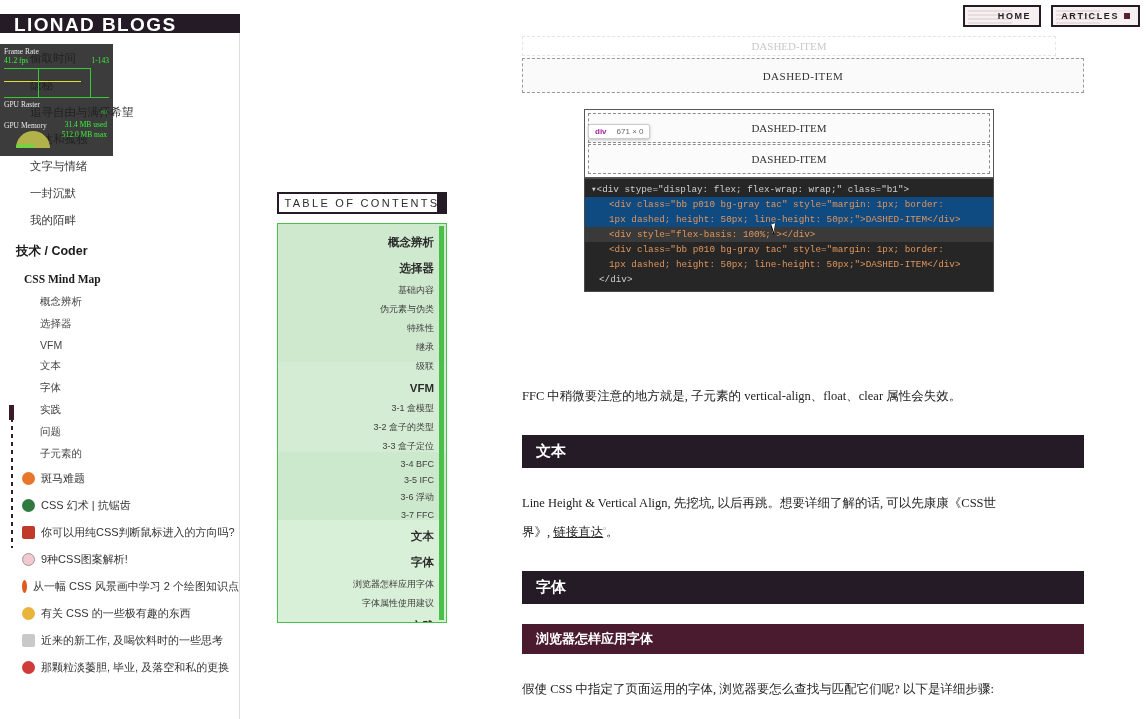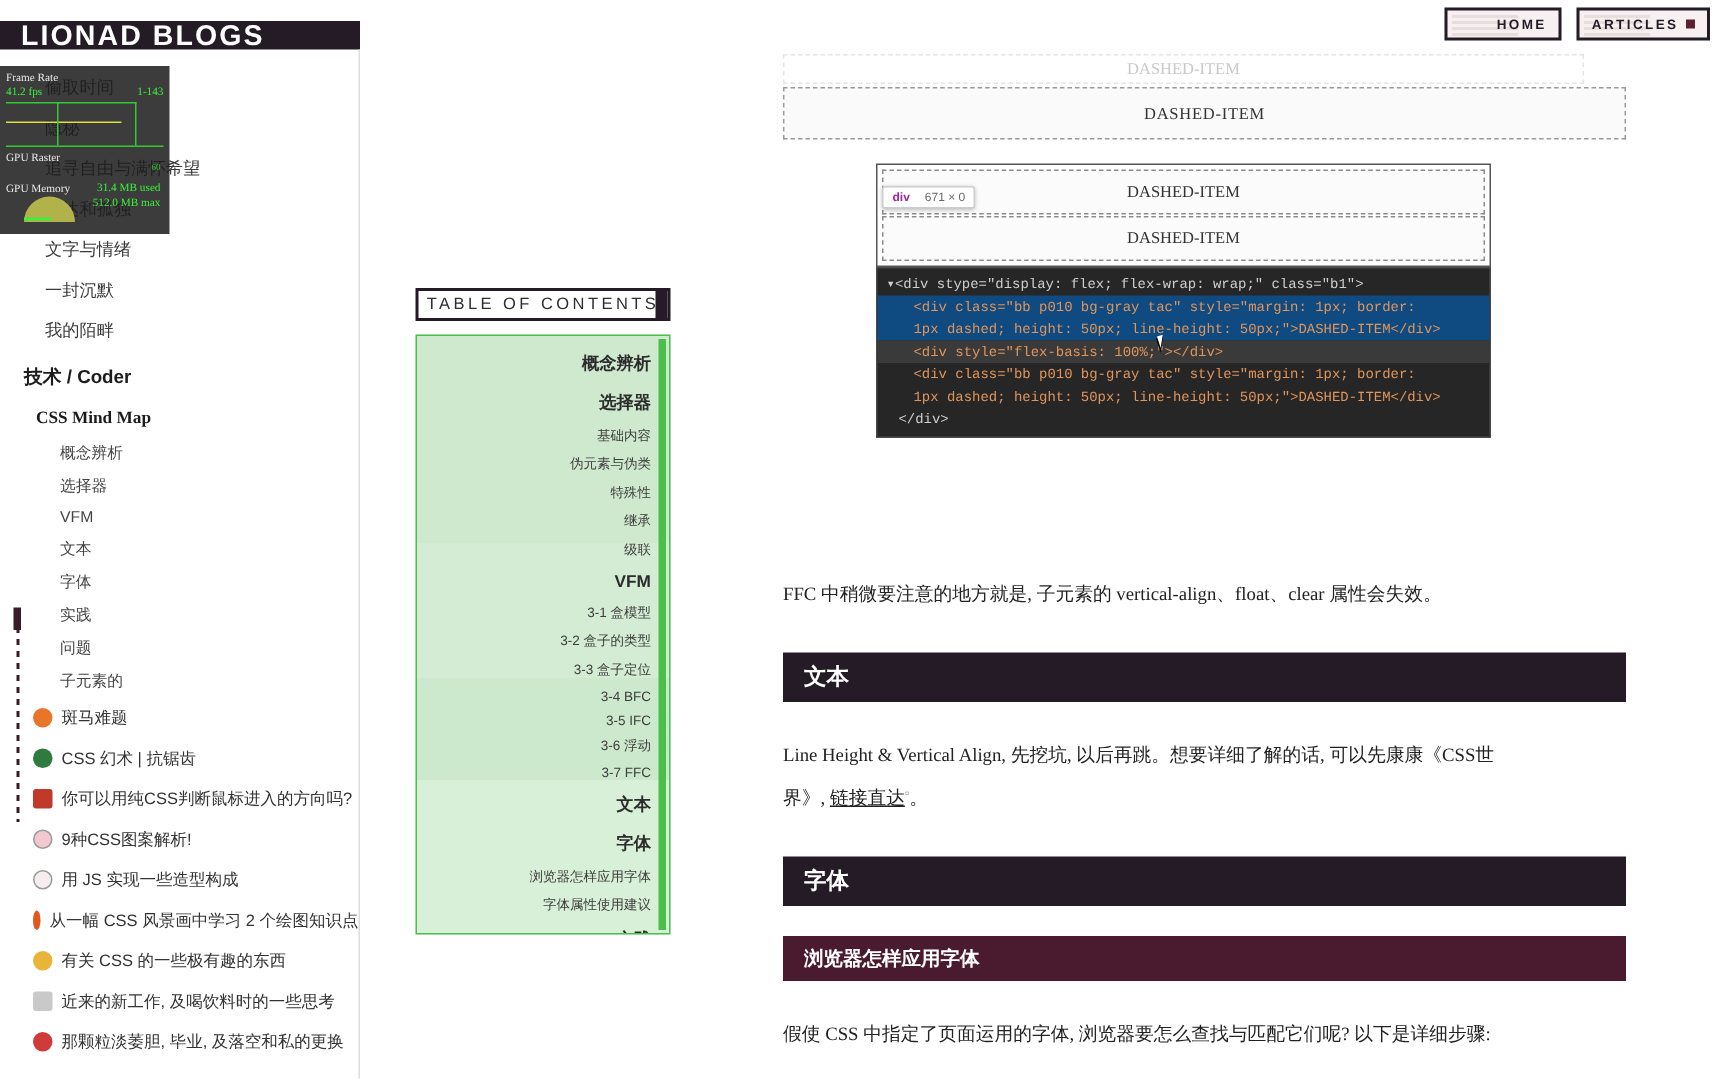--- a/index.html
+++ b/index.html
@@ -395,24 +395,20 @@
     <span class="em" style="background:#2f7a3f"></span>
     <span>CSS 幻术 | 抗锯齿</span>
   </div>
   <div class="side-row side-emoji">
     <span class="em" style="background:#c0392b;border-radius:2px"></span>
     <span>你可以用纯CSS判断鼠标进入的方向吗?</span>
   </div>
   <div class="side-row side-emoji">
     <span class="em" style="background:#f2c9d0;border:1px solid #9a9a9a"></span>
     <span>9种CSS图案解析!</span>
-  </div>
-  <div class="side-row side-emoji">
-    <span class="em" style="background:#f6eeee;border:1px solid #9a9a9a"></span>
-    <span>用 JS 实现一些造型构成</span>
   </div>
   <div class="side-row side-emoji">
     <span class="em" style="background:#e05a20"></span>
     <span>从一幅 CSS 风景画中学习 2 个绘图知识点</span>
   </div>
   <div class="side-row side-emoji">
     <span class="em" style="background:#e8b43a"></span>
     <span>有关 CSS 的一些极有趣的东西</span>
   </div>
   <div class="side-row side-emoji">

